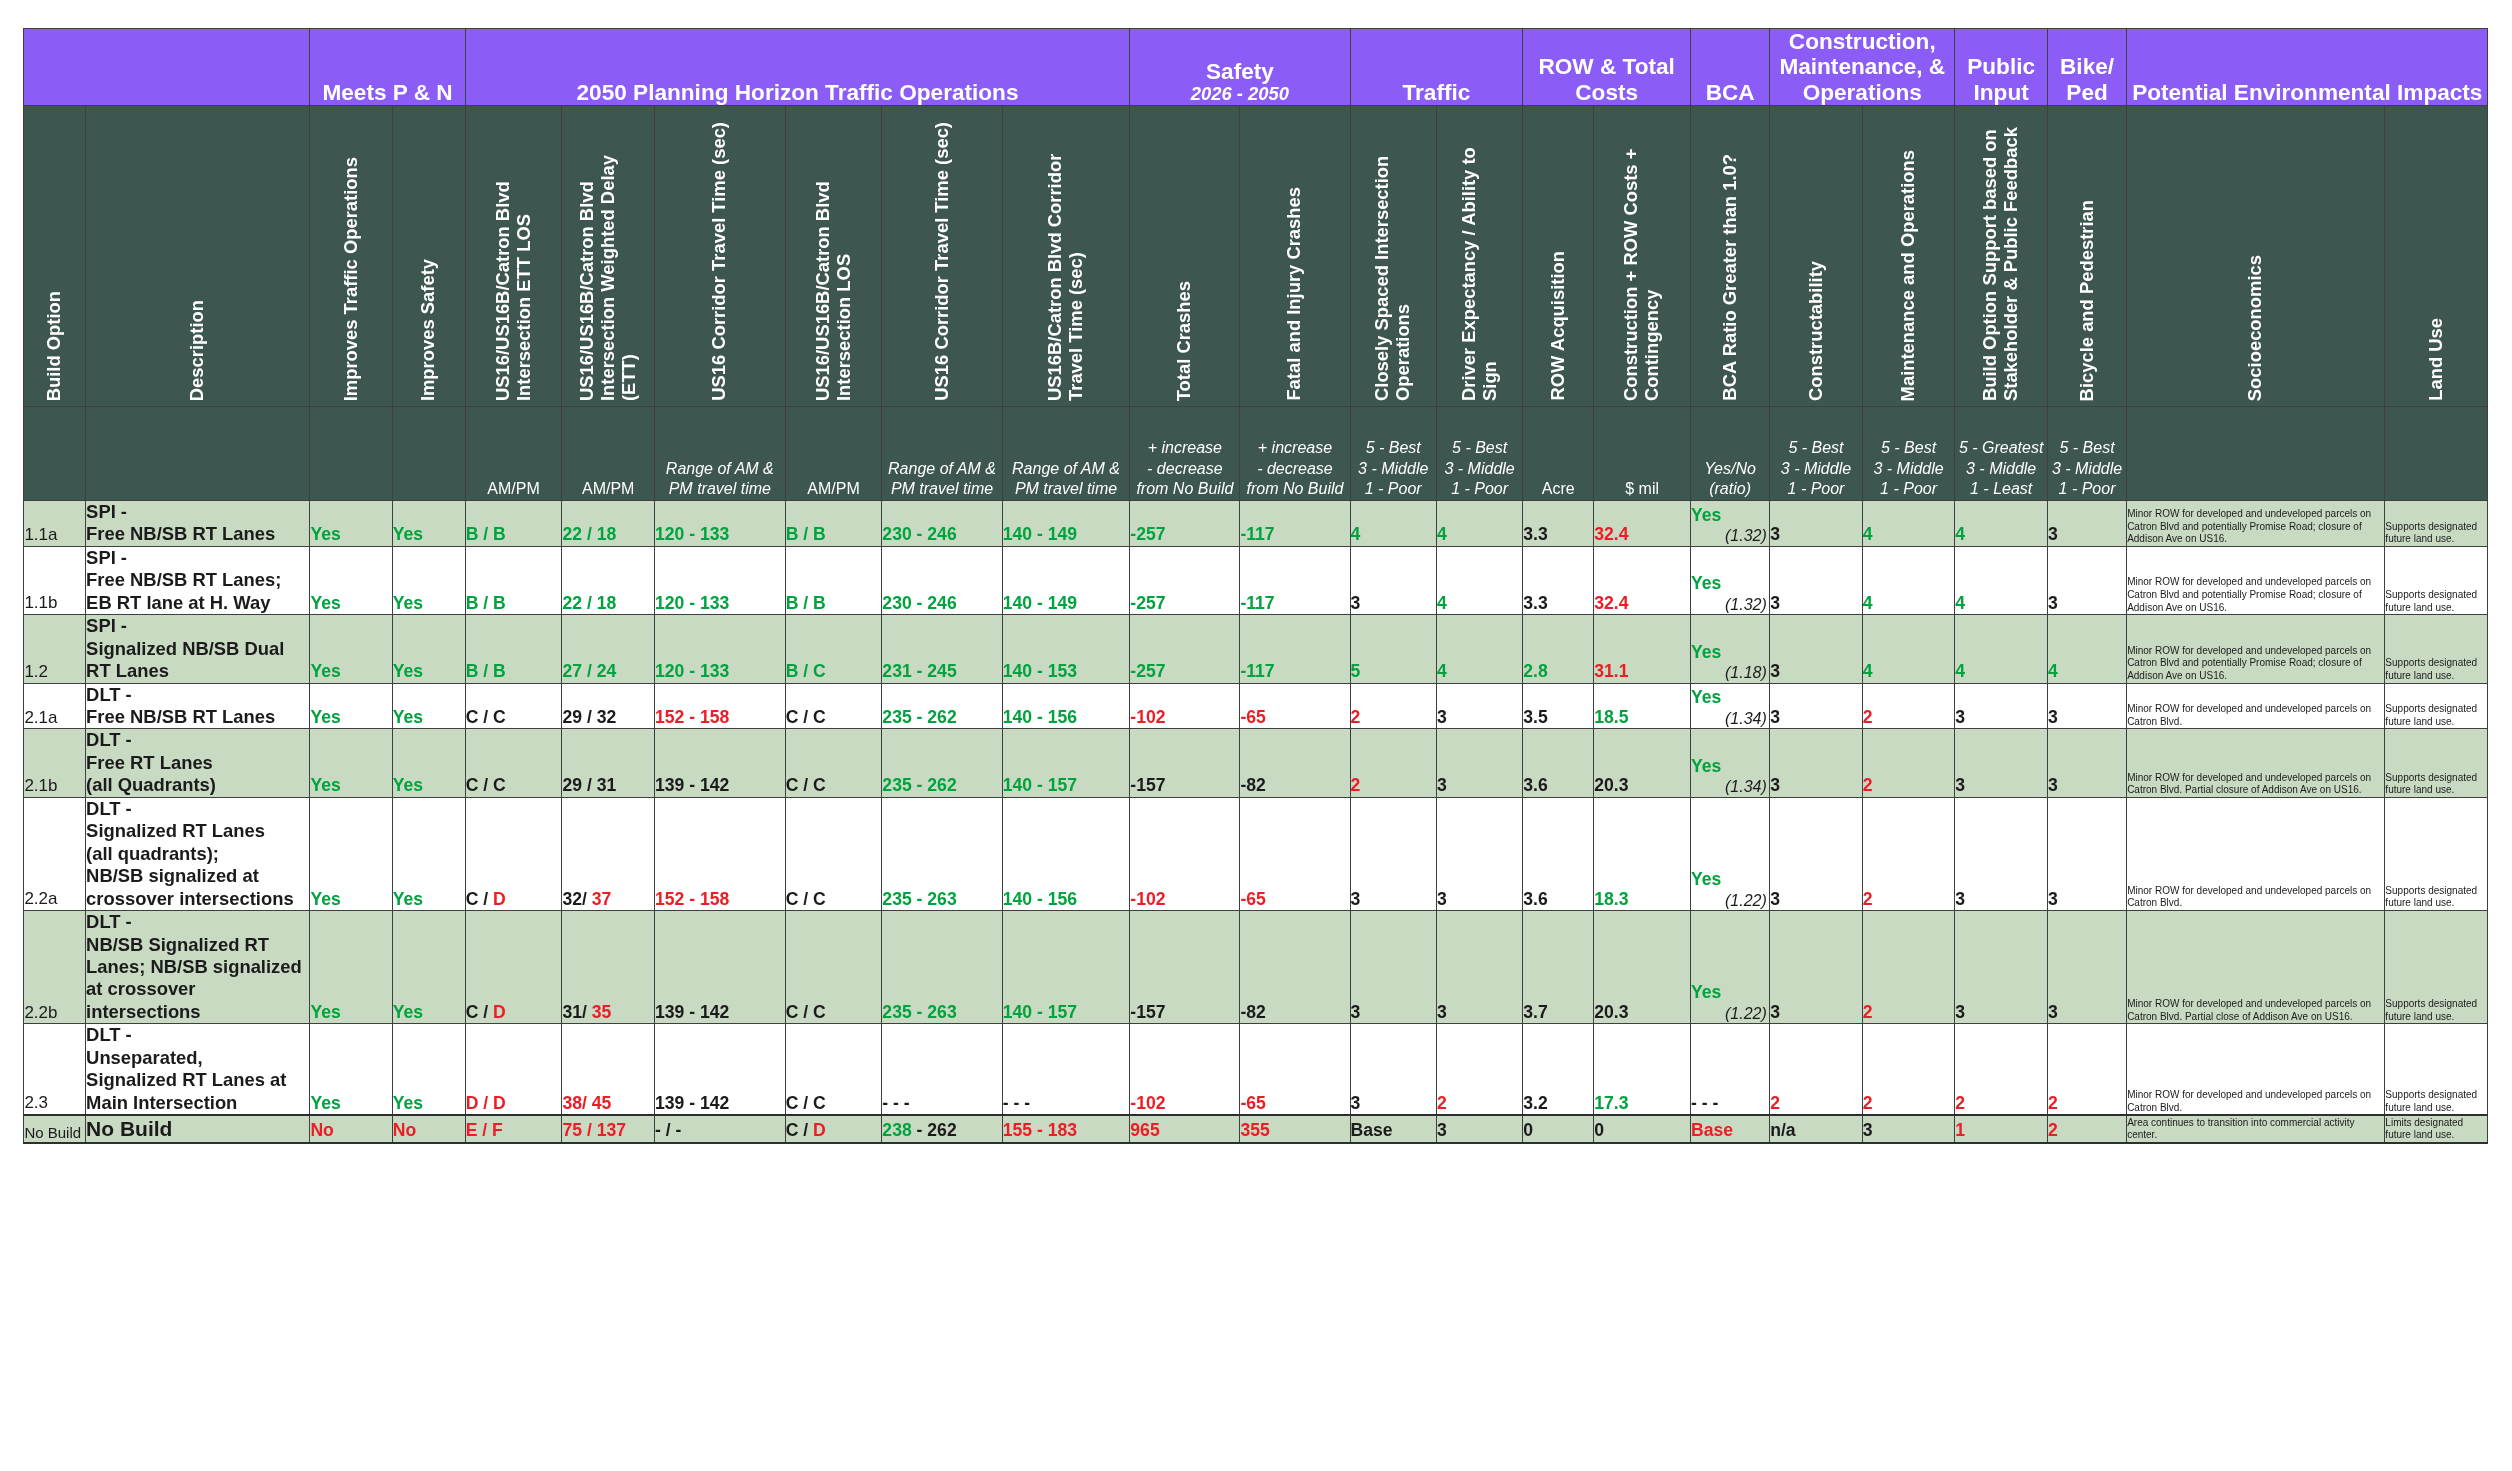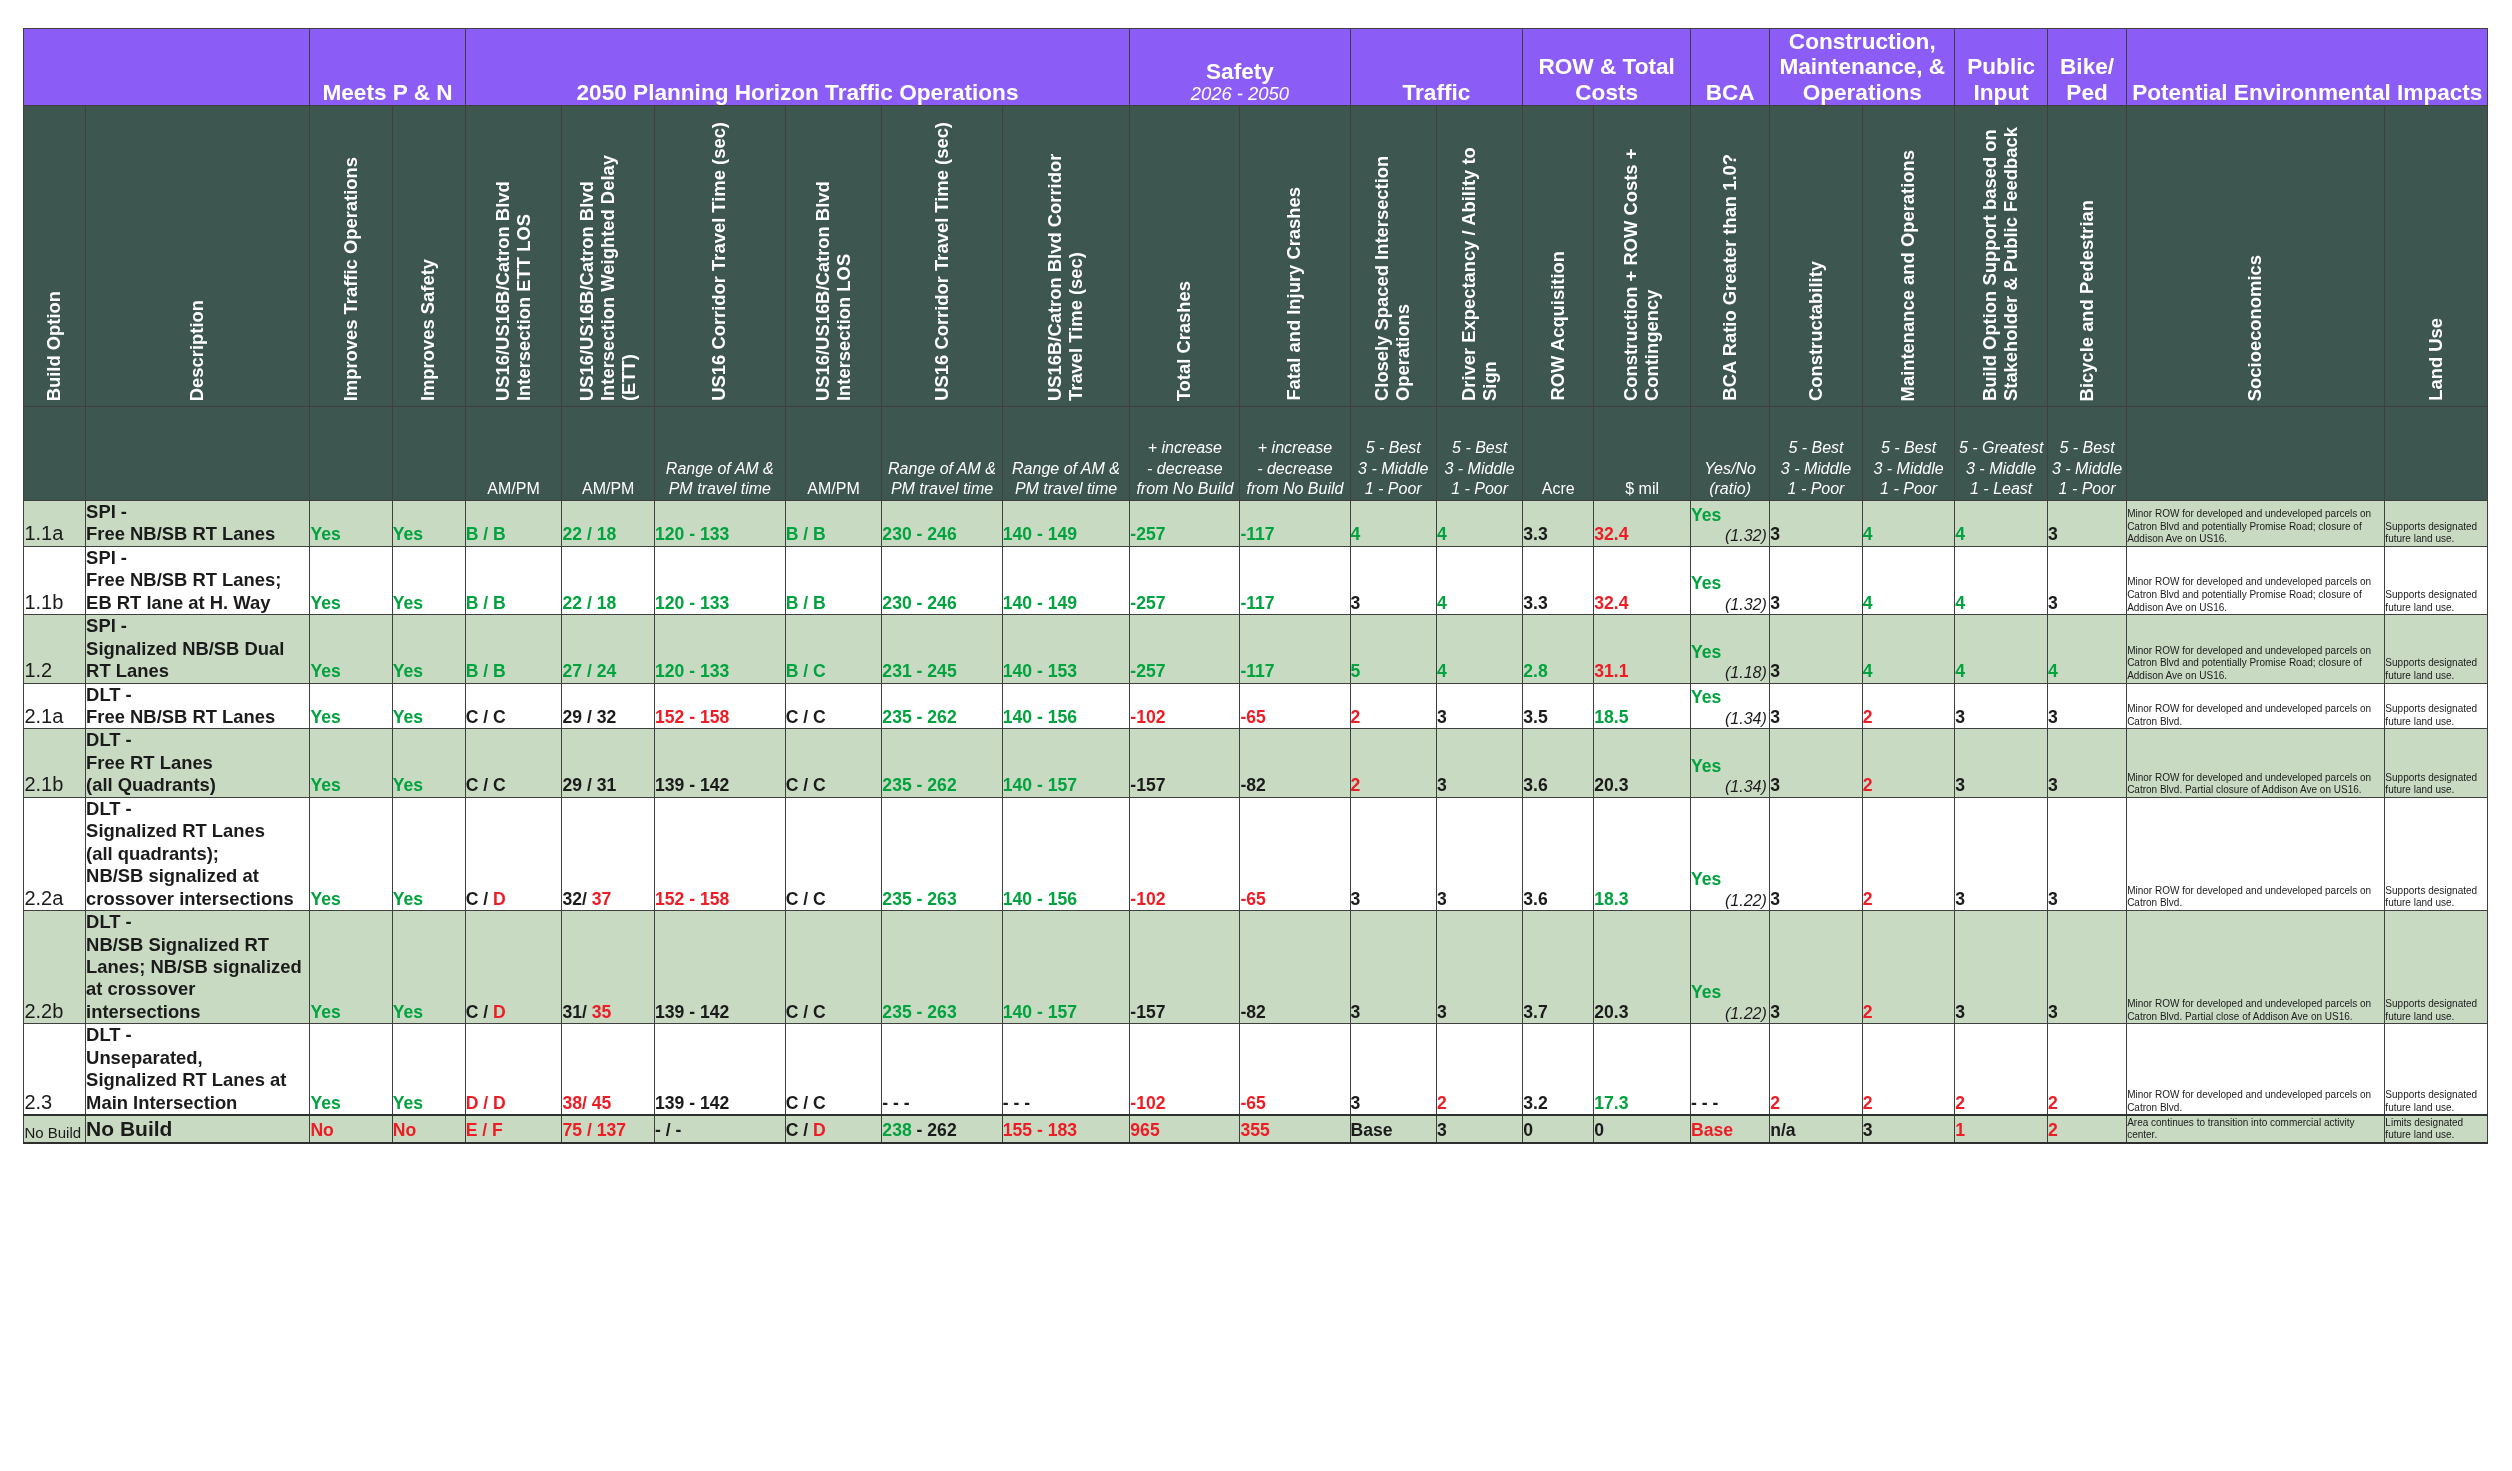--- a/index.html
+++ b/index.html
@@ -20,21 +20,21 @@
     vertical-align:bottom;
     box-sizing:border-box;
   }
   
   .hdr{
     background:#8b5cf6;color:#ffffff;font-weight:bold;text-align:center;
     vertical-align:middle;line-height:1.12;
     border:0.8px solid #2a3b36;
   }
   .hdr-top{font-size:22.6px;padding:5px 3.3px;}
-  .hdr-top .sub{font-size:18.4px;font-style:italic;font-weight:normal;display:block;text-align:center;}
+  .hdr-top .sub{font-size:18.4px;font-style:italic;font-weight:bold;display:block;text-align:center;}
   .hdr-rot{
     background:#3d564f;color:#ffffff;
     border:0.8px solid #2a3b36;
     height:301px;
     vertical-align:bottom;
     text-align:center;
     padding:0;
   }
   .rotbox{
     display:block;
@@ -62,21 +62,21 @@
   tbody tr td{background:#ffffff;}
   td.cell{
     font-size:17.6px;
     color:#1b1b1b;
     text-align:left;
     padding:4.2px 6.7px 6.7px 6.7px;
     vertical-align:bottom;
     line-height:1.22;
     font-weight:bold;
   }
-  td.opt{font-size:20px;font-weight:normal;text-align:left;padding-left:7.5px;}
+  td.opt{font-size:17px;font-weight:normal;text-align:left;padding-left:7.5px;}
   td.opt.nb{font-size:15px;line-height:1.15;}
   td.desc{font-size:18.4px;font-weight:bold;line-height:1.22;padding-left:8.4px;}
   td.desc.nb{font-size:21px;}
   td.num{text-align:left;}
   td.note{
     font-size:10px;font-weight:normal;line-height:1.26;
     padding:4.2px 5.9px 5.9px 5.9px;vertical-align:middle;text-align:left;
   }
   .g{color:#00a33e;}
   .r{color:#ee1c25;}

